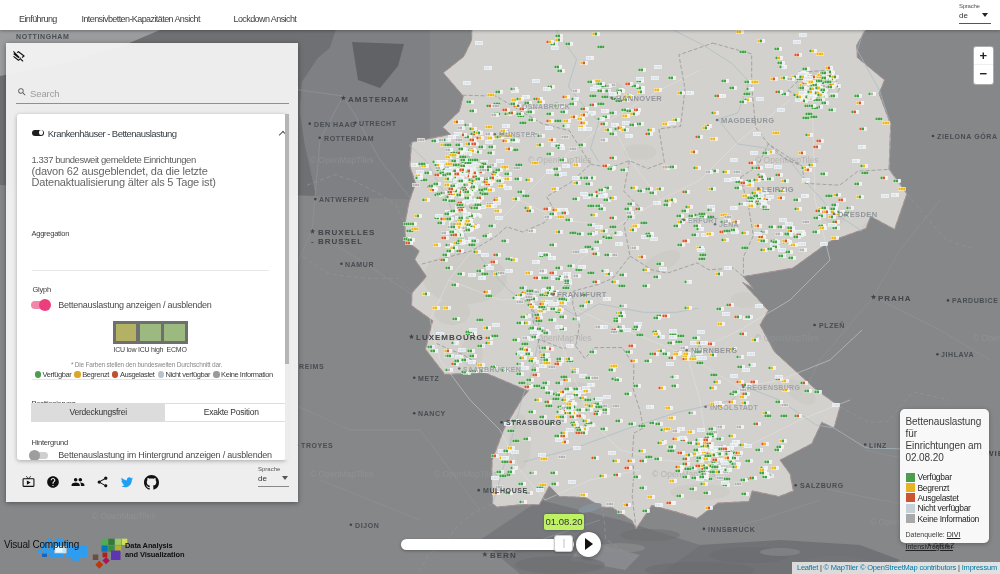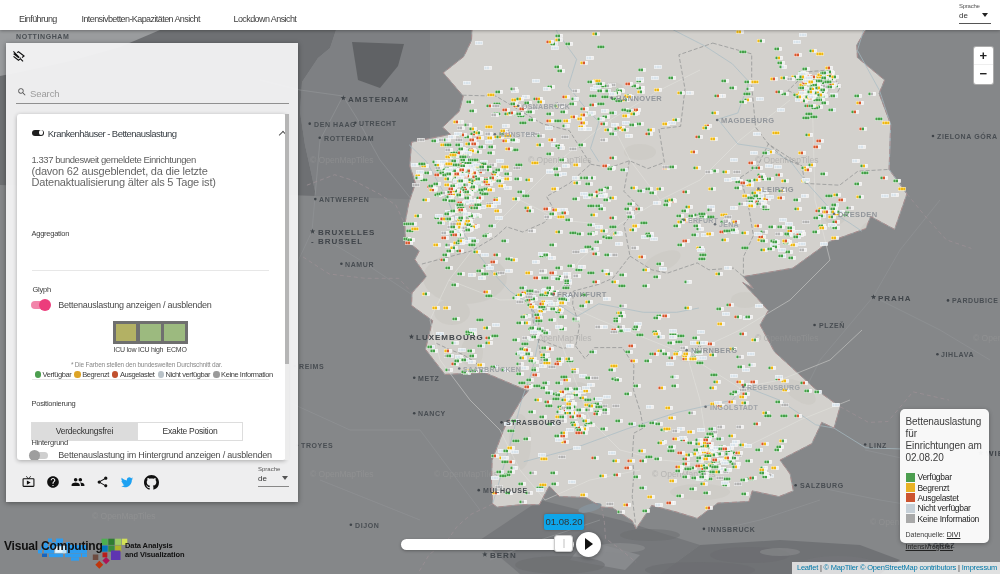--- a/index.html
+++ b/index.html
@@ -51,21 +51,21 @@
 #gtext{position:absolute;left:41.8px;top:186px;font-size:9px;color:#4a4a4a;letter-spacing:-0.25px;white-space:nowrap}
 #gbox{position:absolute;left:96px;top:207.3px;width:75.5px;height:22.8px;background:#6f6f6f}
 #gbox .c{position:absolute;top:3px;width:20.8px;height:16.8px}
 #glbl{position:absolute;left:97px;top:232px;font-size:7px;color:#3c3c3c;letter-spacing:-0.25px;white-space:nowrap}
 #gnote{position:absolute;left:0;top:246.5px;width:260px;text-align:center;font-size:6.5px;color:#888;letter-spacing:-0.2px}
 #gleg{position:absolute;left:18px;top:256px;width:250px;font-size:7.5px;color:#3c3c3c;letter-spacing:-0.42px;white-space:nowrap}
 #gleg i{display:inline-block;width:6.5px;height:6.5px;border-radius:50%;margin:0 1.5px 0 3px;vertical-align:-0.5px}
 #gleg i:first-child{margin-left:0}
 #hr2{position:absolute;left:15px;top:265.2px;width:237px;border-top:1px solid #e7e7e7}
 #poslab{position:absolute;left:15px;top:285px}
-#posbtns{position:absolute;left:14.7px;top:308px;width:212px;height:18.5px;display:flex}
+#posbtns{position:absolute;left:14.7px;top:289px;width:267px;height:18.5px;display:flex}
 #posbtns .b{flex:1;border:1px solid #ddd;font-size:8.5px;color:#333;text-align:center;line-height:16.5px;background:#fff;letter-spacing:-0.25px}
 #posbtns .b.sel{background:#dcdcdc;border-right:none}
 #hglab{position:absolute;left:15px;top:324px}
 .tgl-gray{position:absolute;left:14.5px;top:338px;width:17px;height:7px;background:#cfcfcf;border-radius:4px}
 .tgl-gray:after{content:"";position:absolute;left:-2px;top:-2px;width:11px;height:11px;background:#9e9e9e;border-radius:50%}
 #hgtext{position:absolute;left:41.8px;top:336px;font-size:9px;color:#4a4a4a;letter-spacing:-0.2px;white-space:nowrap}
 #pfoot{position:absolute;left:0;bottom:0;width:292px;height:44px}
 #pfoot svg{position:absolute;top:17px}
 #spr2{position:absolute;left:252px;top:8px;width:31px}
 #spr2 .lab2{font-size:6px;color:#555}
@@ -76,28 +76,28 @@
 #zoom .zi{height:18px;text-align:center;font-size:13px;font-weight:bold;color:#222;line-height:18px}
 #zoom .zi:first-child{border-bottom:1px solid #eee}
 
 #legend{position:absolute;left:899.5px;top:408.5px;width:89px;height:134px;background:rgba(255,255,255,0.94);border-radius:5px;box-shadow:0 1px 4px rgba(0,0,0,0.3);z-index:10;padding:7px 0 0 6px}
 #legend .h{font-size:10px;color:#3c3c3c;line-height:12.2px;letter-spacing:-0.1px}
 #legend .it{font-size:8.5px;color:#222;line-height:10.3px;letter-spacing:-0.3px;white-space:nowrap}
 #legend .it i{display:inline-block;width:9px;height:9px;margin-right:3px;vertical-align:-1.5px}
 #legend .src{font-size:7px;color:#3c3c3c;margin-top:5px;line-height:12px}
 #legend .src a{color:#222}
 
-#stooltip{position:absolute;left:544px;top:513.5px;width:40px;height:16px;background:#0ea5e9;border-radius:2px;box-shadow:0 0 3px rgba(0,0,0,0.25);font-size:9.5px;color:#333;text-align:center;line-height:16px;z-index:11}
+#stooltip{position:absolute;left:544px;top:513.5px;width:40px;height:16px;background:#bef264;border-radius:2px;box-shadow:0 0 3px rgba(0,0,0,0.25);font-size:9.5px;color:#333;text-align:center;line-height:16px;z-index:11}
 #strack{position:absolute;left:401px;top:538.5px;width:173px;height:11px;background:#fff;border-radius:6px;box-shadow:0 1px 3px rgba(0,0,0,0.3);z-index:10}
 #shandle{position:absolute;left:554.4px;top:534.8px;width:19px;height:17.6px;background:#fff;border:1px solid #ccc;border-radius:3px;box-shadow:0 1px 2px rgba(0,0,0,0.25);z-index:11}
 #shandle:after{content:"";position:absolute;left:8px;top:3px;width:2px;height:9.5px;background:#e0e0e0}
 #splay{position:absolute;left:575.5px;top:531.5px;width:25px;height:25px;background:#fff;border-radius:50%;box-shadow:0 1px 4px rgba(0,0,0,0.4);z-index:11}
 #splay:after{content:"";position:absolute;left:9.5px;top:6.5px;border-left:8.5px solid #111;border-top:6px solid transparent;border-bottom:6px solid transparent}
 
-#vctext{position:absolute;left:4px;top:539px;font-size:12px;font-weight:bold;color:#111;z-index:12;letter-spacing:-0.2px}
+#vctext{position:absolute;left:4px;top:539px;font-size:10px;font-weight:normal;color:#111;z-index:12;letter-spacing:-0.2px}
 #datext{position:absolute;left:125px;top:542px;font-size:7.5px;font-weight:bold;color:#111;line-height:8.8px;z-index:12;letter-spacing:-0.1px}
 
 #attr{position:absolute;right:0;bottom:0;height:12px;background:rgba(255,255,255,0.75);font-size:7.5px;color:#0078A8;padding:0 3px 0 5px;line-height:12px;z-index:12;letter-spacing:-0.2px}
 #attr .sep{color:#333}
 </style></head>
 <body>
 <div id="mapwrap"><svg id="map" width="1000" height="574" viewBox="0 0 1000 574">
 <defs>
         <g id="a0">
           <rect width="7.8" height="3.8" rx="0.6" fill="#fff" fill-opacity="0.92"></rect>

